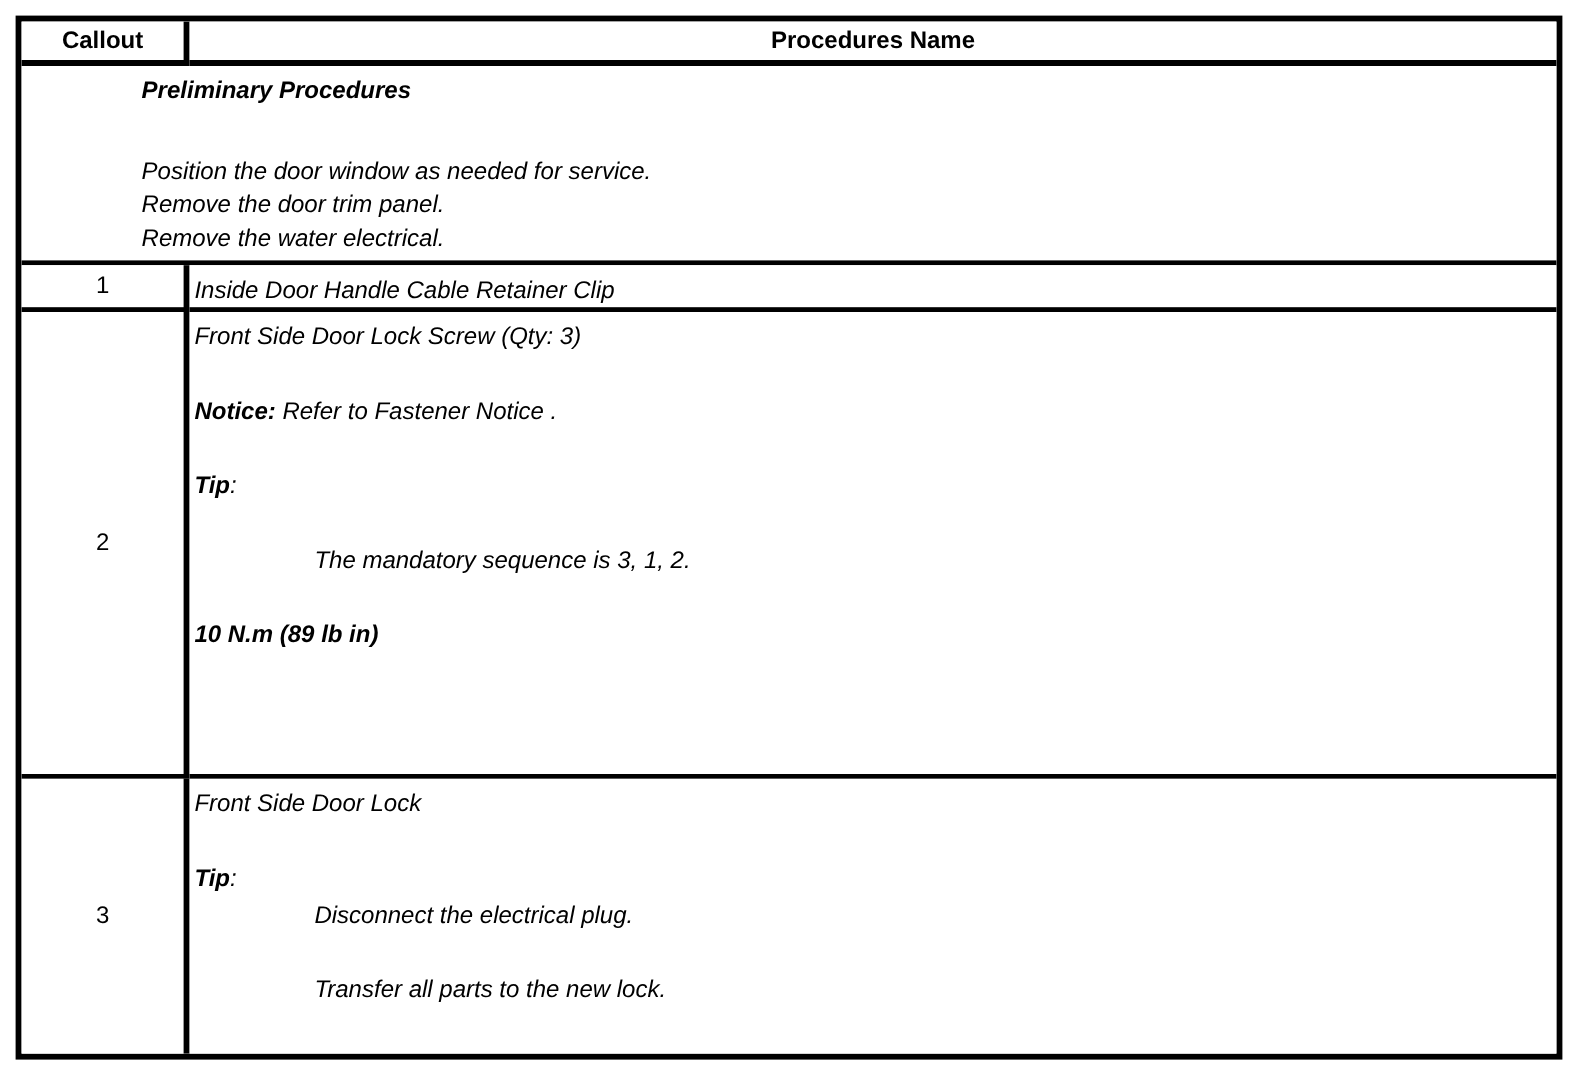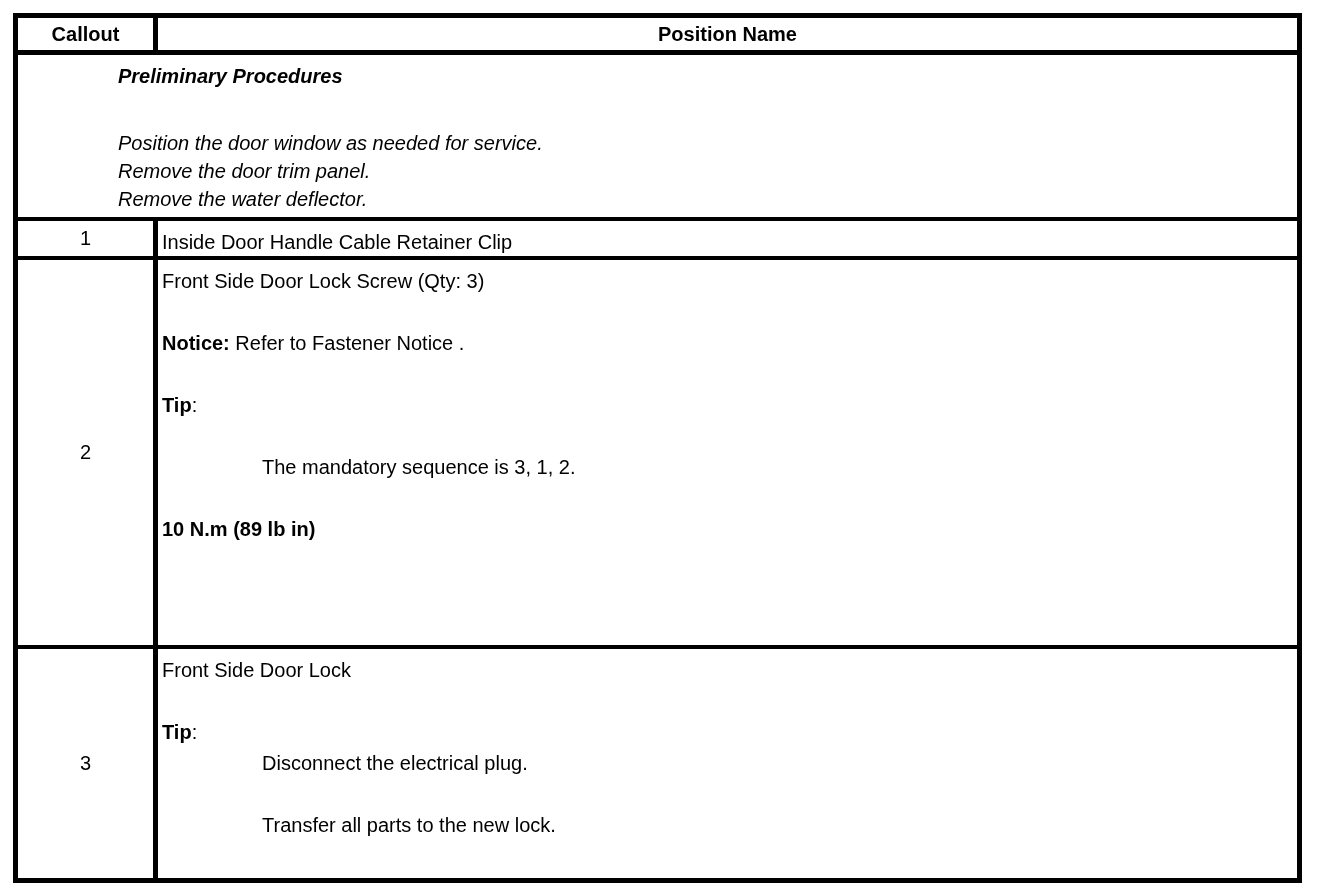--- a/index.html
+++ b/index.html
@@ -45,49 +45,50 @@
     justify-content: center;
     font-weight: bold;
   }
   .callout-cell {
     display: flex;
     align-items: center;
     justify-content: center;
   }
   .content {
     padding: 6px 10px 0 4px;
+    font-style: italic;
   }
   .prelim {
     padding: 6px 10px 0 100px;
   }
   p { margin: 0; }
   .bold { font-weight: bold; }
   .steps { margin-top: 37px; line-height: 28px; }
   .mt { margin-top: 31px; }
   .indent { padding-left: 100px; }
 </style>
 </head>
 <body>
 
 <div class="page">
   <div class="doc-table">
 
     <div class="cell hdr divider-right hdr-rule">
       <span>Callout</span>
     </div>
     <div class="cell hdr hdr-rule">
-      <span>Position Name</span>
+      <span>Procedures Name</span>
     </div>
 
     <div class="cell prelim span2 rule-bottom">
       <p class="bold">Preliminary Procedures</p>
       <div class="steps">
         <p>Position the door window as needed for service.</p>
         <p>Remove the door trim panel.</p>
-        <p>Remove the water deflector.</p>
+        <p>Remove the water electrical.</p>
       </div>
     </div>
 
     <div class="cell callout-cell divider-right rule-bottom">
       <span>1</span>
     </div>
     <div class="cell content rule-bottom">
       <p>Inside Door Handle Cable Retainer Clip</p>
     </div>
 

